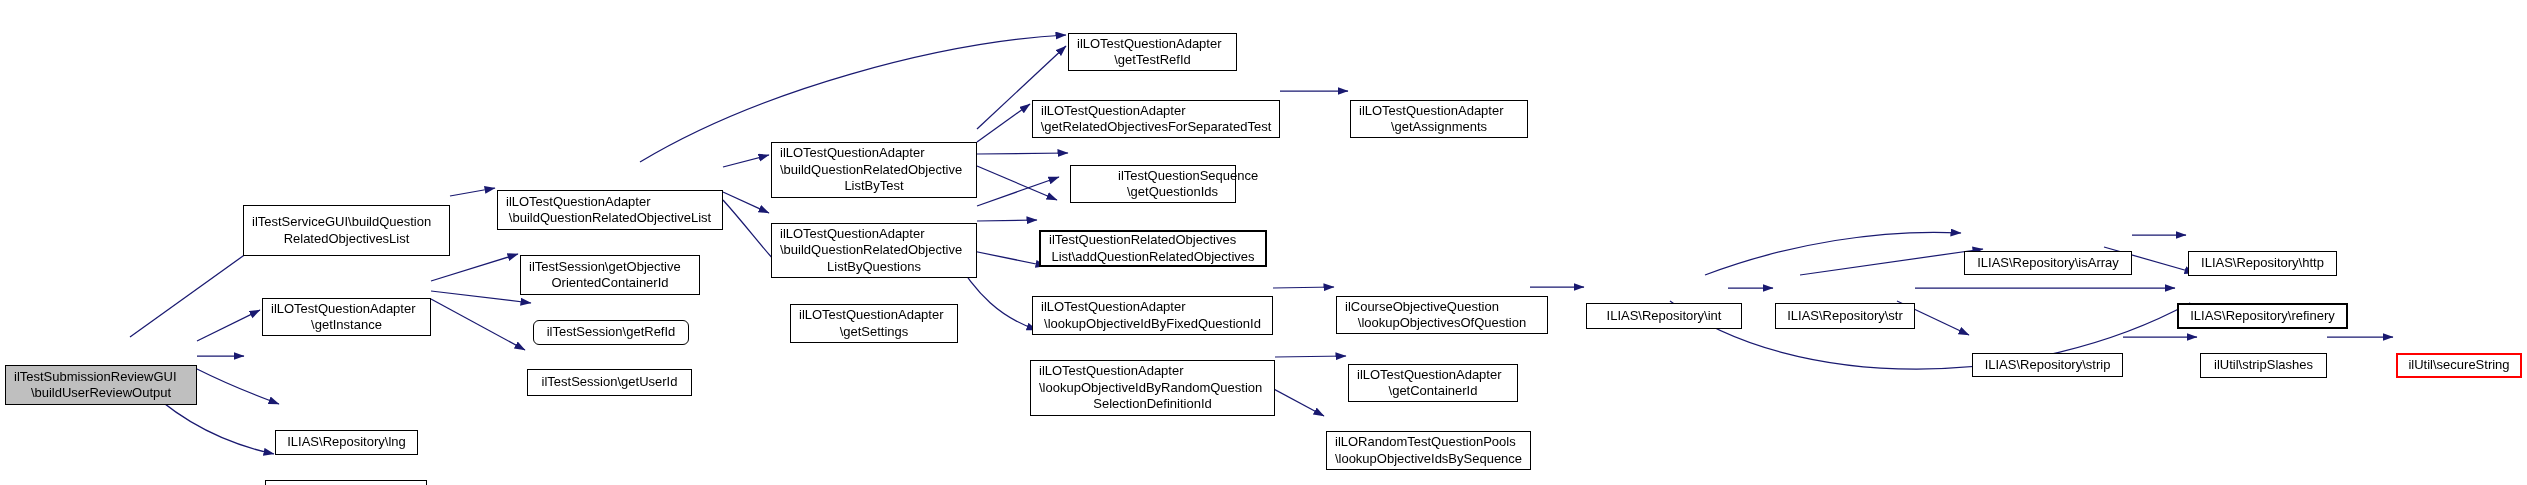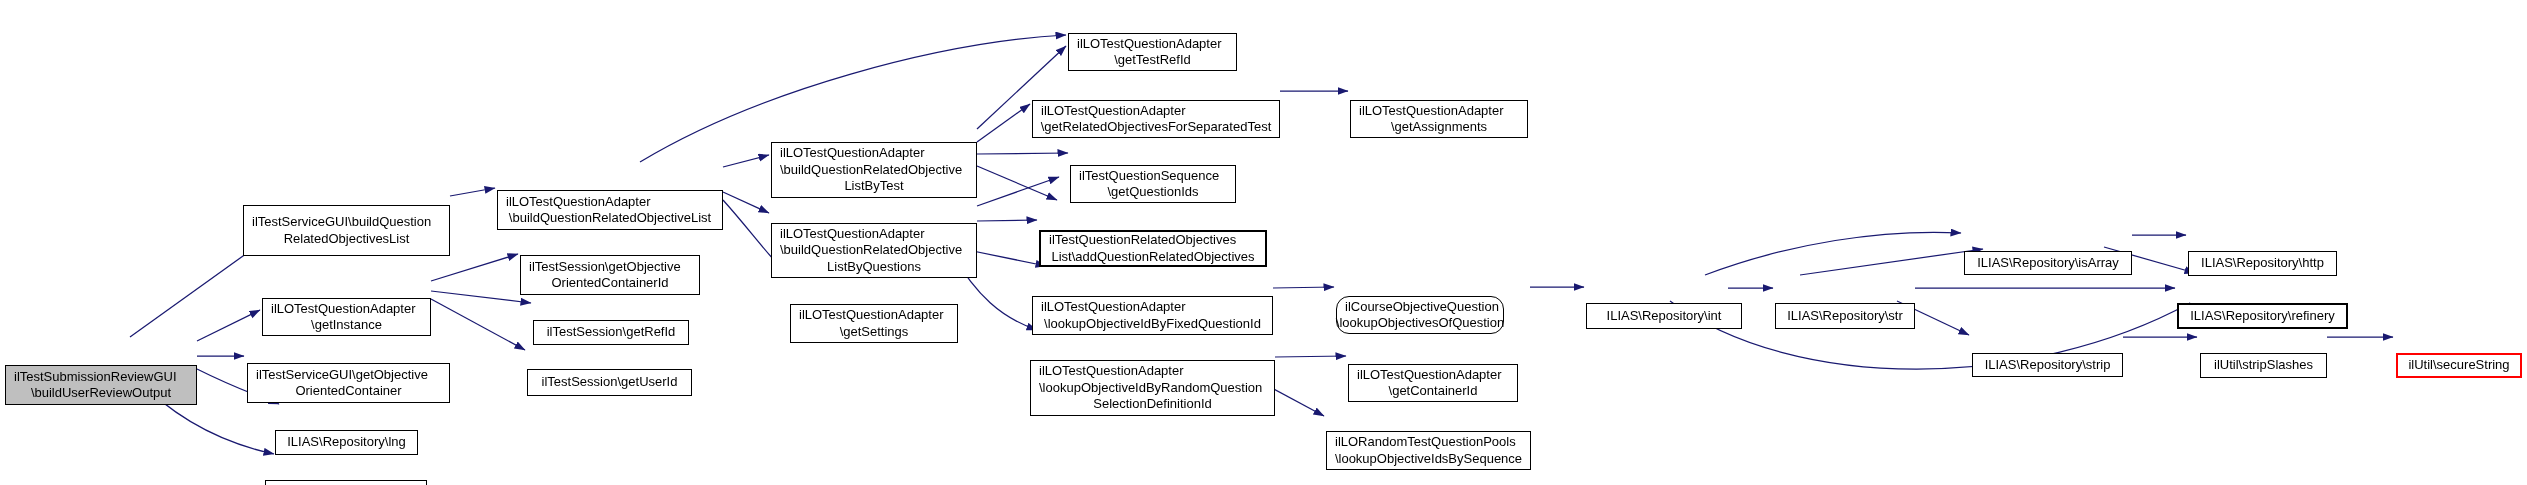--- a/index.html
+++ b/index.html
@@ -80,39 +80,35 @@
       <div class="ln center">\buildUserReviewOutput</div>
     </div>
     <div class="node" style="left: 243px; top: 177px; width: 207px; height: 51px;">
       <div class="ln left">ilTestServiceGUI\buildQuestion</div>
       <div class="ln center">RelatedObjectivesList</div>
     </div>
     <div class="node" style="left: 262px; top: 270px; width: 169px; height: 38px;">
       <div class="ln left">ilLOTestQuestionAdapter</div>
       <div class="ln center">\getInstance</div>
     </div>
-    <div class="node" style="left: 247px; top: 335px; width: 203px; height: 40px;">
-      <div class="ln left">ilTestServiceGUI\getObjective</div>
-      <div class="ln center">OrientedContainer</div>
-    </div>
     <div class="node" style="left: 275px; top: 402px; width: 143px; height: 25px;">
       <div class="ln center">ILIAS\Repository\lng</div>
     </div>
     <div class="node" style="left: 265px; top: 452px; width: 162px; height: 25px;">
       <div class="ln center">ILIAS\Repository\object</div>
     </div>
     <div class="node" style="left: 497px; top: 162px; width: 226px; height: 40px;">
       <div class="ln left">ilLOTestQuestionAdapter</div>
       <div class="ln center">\buildQuestionRelatedObjectiveList</div>
     </div>
     <div class="node" style="left: 520px; top: 227px; width: 180px; height: 40px; text-align: center;">
       <div class="ln left">ilTestSession\getObjective</div>
       <div class="ln center">OrientedContainerId</div>
     </div>
-    <div class="node" style="left: 533px; top: 292px; width: 156px; height: 25px;">
+    <div class="node" style="left: 533px; top: 292px; width: 156px; height: 25px; border-radius: 6px;">
       <div class="ln center">ilTestSession\getRefId</div>
     </div>
     <div class="node" style="left: 527px; top: 341px; width: 165px; height: 27px;">
       <div class="ln center">ilTestSession\getUserId</div>
     </div>
     <div class="node" style="left: 771px; top: 114px; width: 206px; height: 56px;">
       <div class="ln left">ilLOTestQuestionAdapter</div>
       <div class="ln left">\buildQuestionRelatedObjective</div>
       <div class="ln center">ListByTest</div>
     </div>
@@ -130,38 +126,38 @@
       <div class="ln center">\getTestRefId</div>
     </div>
     <div class="node" style="left: 1032px; top: 72px; width: 248px; height: 38px;">
       <div class="ln left">ilLOTestQuestionAdapter</div>
       <div class="ln center">\getRelatedObjectivesForSeparatedTest</div>
     </div>
     <div class="node" style="left: 1350px; top: 72px; width: 178px; height: 38px;">
       <div class="ln left">ilLOTestQuestionAdapter</div>
       <div class="ln center">\getAssignments</div>
     </div>
-    <div class="node" style="left: 1070px; top: 137px; width: 166px; height: 38px;">
+    <div class="node" style="left: 1070px; top: 137px; width: 166px; height: 38px; padding-left: 39px;">
       <div class="ln left">ilTestQuestionSequence</div>
       <div class="ln center">\getQuestionIds</div>
     </div>
     <div class="node thick" style="left: 1039px; top: 202px; width: 228px; height: 37px;">
       <div class="ln left">ilTestQuestionRelatedObjectives</div>
       <div class="ln center">List\addQuestionRelatedObjectives</div>
     </div>
     <div class="node" style="left: 1032px; top: 268px; width: 241px; height: 39px;">
       <div class="ln left">ilLOTestQuestionAdapter</div>
       <div class="ln center">\lookupObjectiveIdByFixedQuestionId</div>
     </div>
     <div class="node" style="left: 1030px; top: 332px; width: 245px; height: 56px;">
       <div class="ln left">ilLOTestQuestionAdapter</div>
       <div class="ln left">\lookupObjectiveIdByRandomQuestion</div>
       <div class="ln center">SelectionDefinitionId</div>
     </div>
-    <div class="node" style="left: 1336px; top: 268px; width: 168px; height: 38px; border-radius: 13px;">
+    <div class="node" style="left: 1336px; top: 268px; width: 212px; height: 38px;">
       <div class="ln left">ilCourseObjectiveQuestion</div>
       <div class="ln center">\lookupObjectivesOfQuestion</div>
     </div>
     <div class="node" style="left: 1348px; top: 336px; width: 170px; height: 38px;">
       <div class="ln left">ilLOTestQuestionAdapter</div>
       <div class="ln center">\getContainerId</div>
     </div>
     <div class="node" style="left: 1326px; top: 403px; width: 205px; height: 39px;">
       <div class="ln left">ilLORandomTestQuestionPools</div>
       <div class="ln center">\lookupObjectiveIdsBySequence</div>

